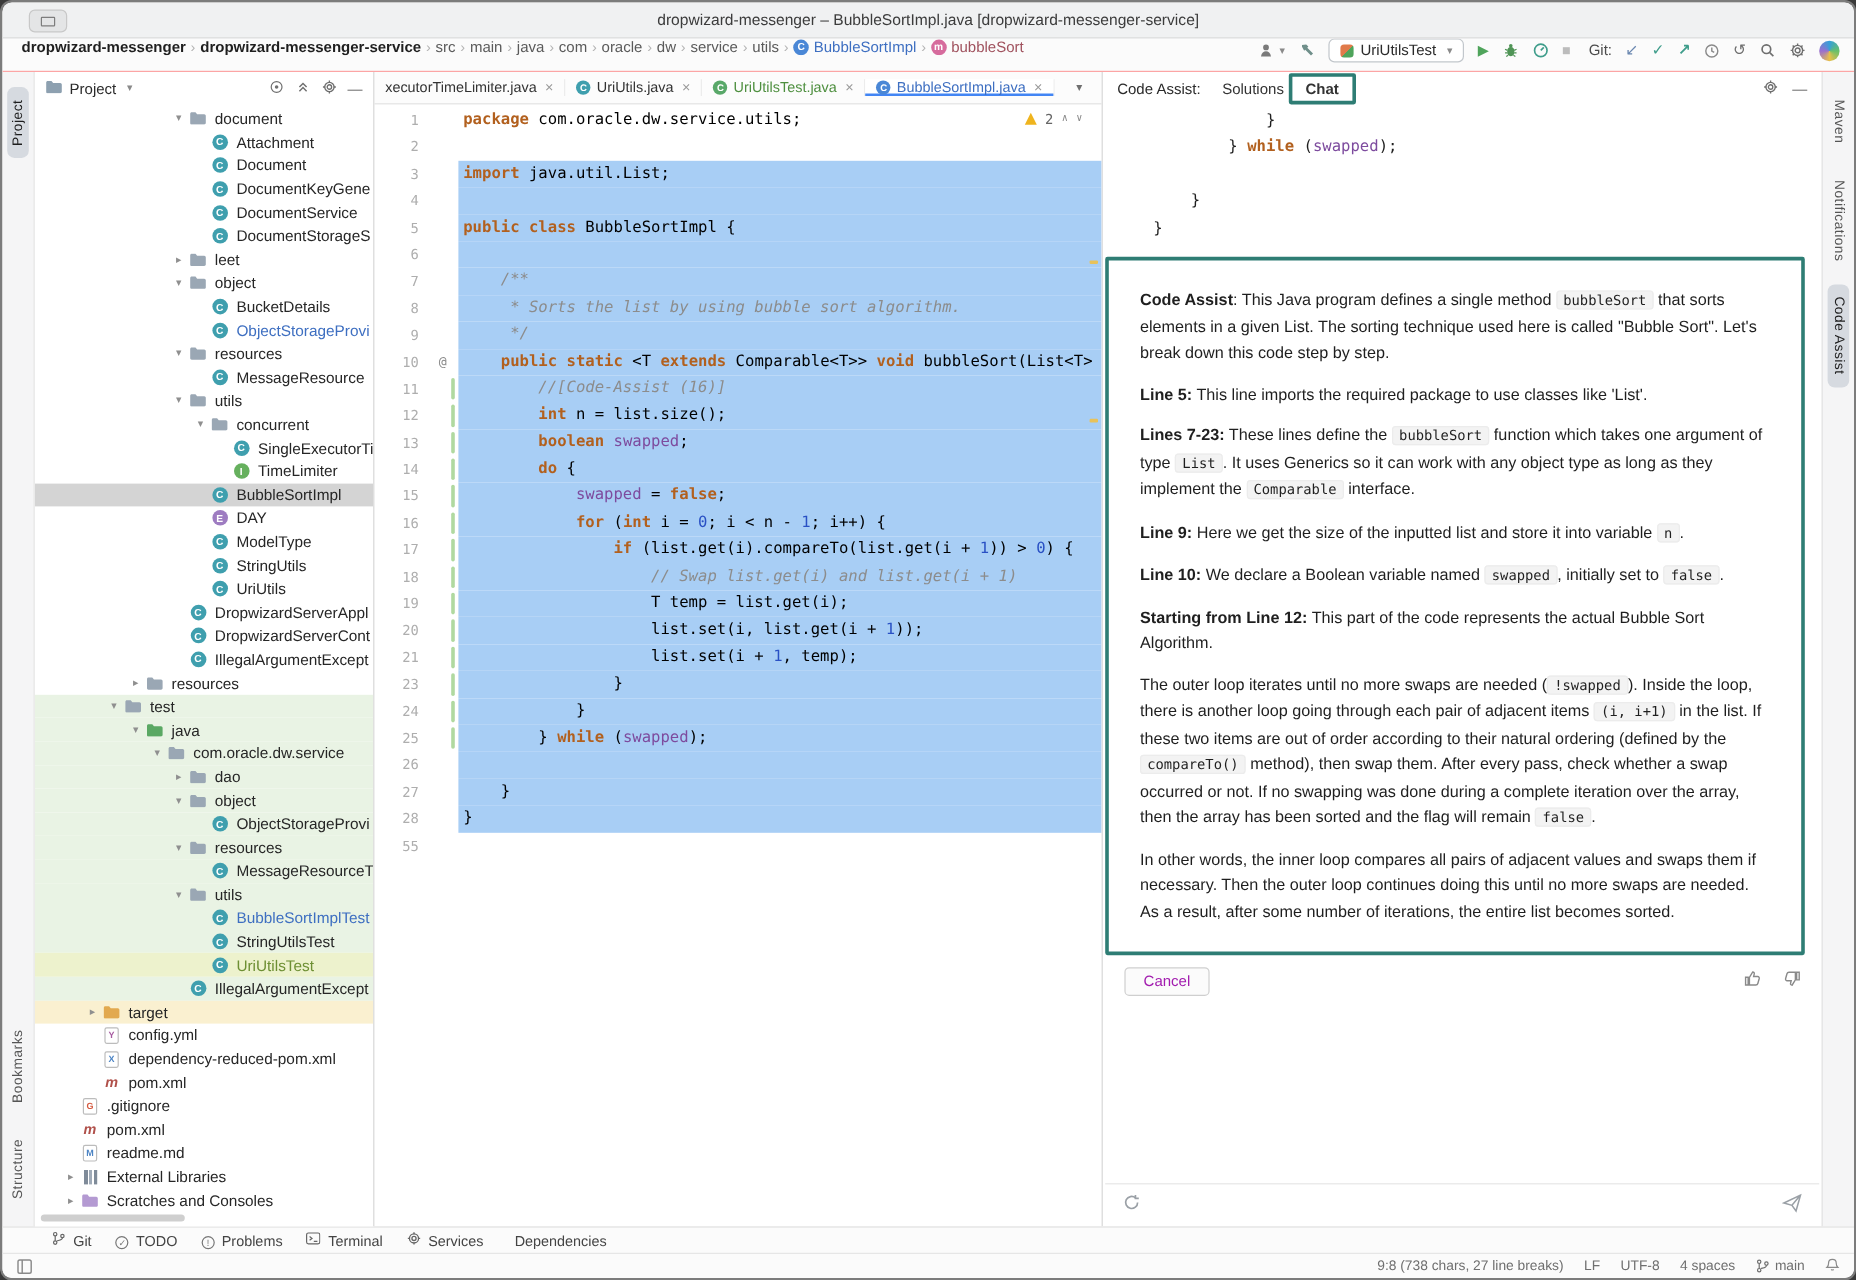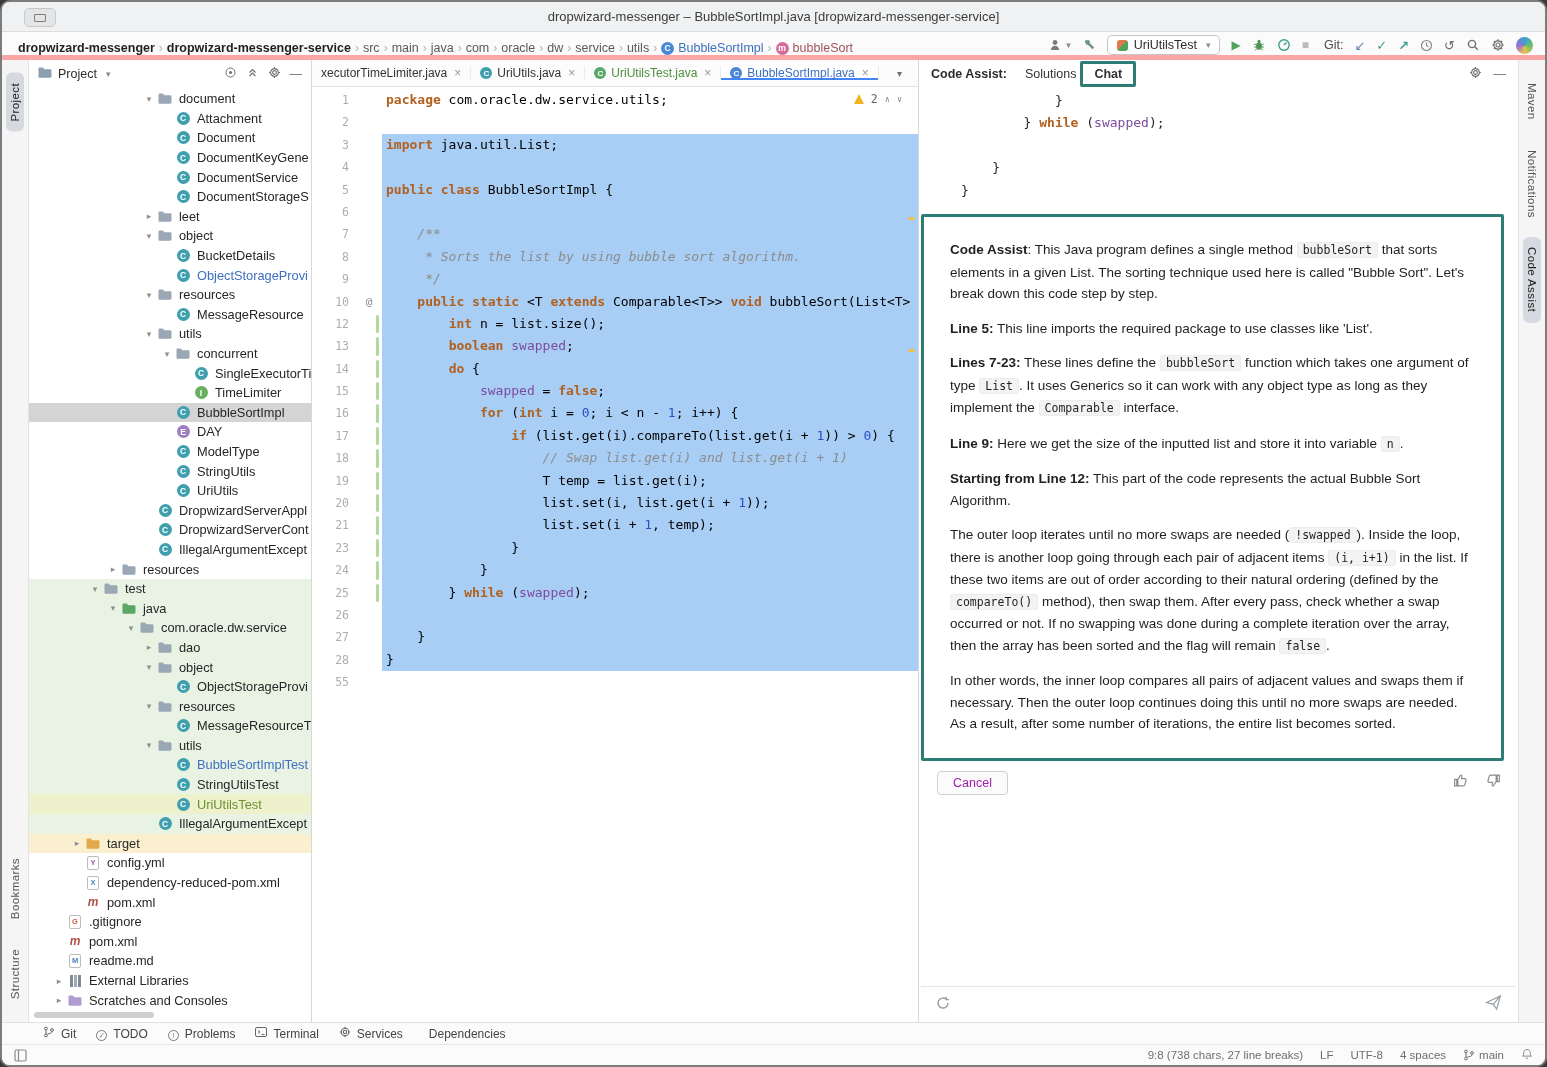--- a/index.html
+++ b/index.html
@@ -5,21 +5,21 @@
   * { box-sizing: border-box; margin: 0; padding: 0; }
   html,body { width:1547px; height:1067px; background:#3a3a3a; font-family:"Liberation Sans","DejaVu Sans",sans-serif; }
   .window { position:absolute; inset:0; border:2px solid #7c7c7c; border-radius:10px; overflow:hidden; background:#fff; display:flex; flex-direction:column; }
 
   
   .titlebar { height:30px; flex:none; background:#f0f1f2; border-bottom:1px solid #dcdcdc; display:flex; align-items:center; justify-content:center; position:relative; font-size:13px; color:#3c3c3c; }
   .title-widget { position:absolute; left:22px; top:6px; width:32px; height:19px; background:#e4e5e6; border:1px solid #c8c8c8; border-radius:5px; display:flex; align-items:center; justify-content:center; }
   .tw-screen { width:12px; height:8px; border:1.4px solid #7d7d7d; border-radius:1px; }
 
   
-  .toolbar { height:28px; flex:none; background:#fbfbfb; border-bottom:5px solid #fca5a5; display:flex; align-items:flex-end; padding:0 12px 0 16px; font-size:12.5px;gap:15px; }
+  .toolbar { height:28px; flex:none; background:#fbfbfb; border-bottom:1px solid #fca5a5; display:flex; align-items:flex-start; padding:0 12px 0 16px; font-size:12.5px;gap:15px; }
   .crumbs { display:flex; align-items:center; flex:1; min-width:0; overflow:hidden; white-space:nowrap; color:#5a5a5a; }
   .crumb { display:flex; align-items:center; gap:4px; }
   .crumb.bold { font-weight:bold; color:#1f1f1f; }
   .crumb.class { color:#3e6fc1; }
   .crumb.method { color:#a0525e; }
   .crumb-sep { color:#b4b4b4; margin:0 4px; font-size:12px; }
   .crumb-ic { width:13px; height:13px; border-radius:50%; color:#fff; font-size:8.5px; font-weight:bold; display:inline-flex; align-items:center; justify-content:center; }
   .ic-c { background:#4a87d6; }
   .ic-m { background:#d66b9d; }
   .tb-right { display:flex; align-items:center; gap:11px; flex:none; }
@@ -91,21 +91,21 @@
   .tok-num { color:#2950c4; }
   .tok-field { color:#7d4b9e; }
   .inspections { position:absolute; top:5px; right:16px; display:flex; gap:7px; align-items:center; font-size:11.5px; color:#666; }
   .warn-tri { width:0; height:0; border-left:5.5px solid transparent; border-right:5.5px solid transparent; border-bottom:10px solid #efb41e; }
   .insp-chev { font-size:8.5px; color:#8a8a8a; }
   .stripe-mark { position:absolute; right:3px; width:7px; height:3px; background:#e8c25a; border-radius:1px; }
 
   
   .assist-panel { width:600px; flex:none; border-left:1px solid #d8d8d8; display:flex; flex-direction:column; background:#fff; }
   .assist-header { height:27px; flex:none; display:flex; align-items:center; gap:14px; padding:0 12px; font-size:12.5px; color:#2b2b2b; }
-  .assist-title { font-weight:700; }
+  .assist-title { font-weight:400; }
   .assist-tab { padding:3px 4px; color:#333; }
   .assist-tab.hl { border:3px solid #2e7d74; border-radius:2px; padding:3px 11px; font-weight:600; }
   .ah-icons { margin-left:auto; display:flex; gap:12px; align-items:center; color:#6f6f6f; }
   .assist-body { flex:1; min-height:0; display:flex; flex-direction:column; }
   .code-tail { flex:none; font-family:"DejaVu Sans Mono",monospace; font-size:13px; line-height:22.4px; margin:3px 0 0 42px; color:#1f1f1f; white-space:pre; }
   .chat-box { flex:none; border:3px solid #2e7d74; border-radius:2px; margin:12px 14px 0 2px; padding:22px 26px 10px; font-size:13.5px; line-height:21.5px; color:#1f1f1f; }
   .chat-box p { margin:0 0 13px; }
   .chat-box code { font-family:"DejaVu Sans Mono",monospace; font-size:11.5px; background:#f3f3f3; border:1px solid #ececec; border-radius:3px; padding:0 5px; }
   .cancel-row { flex:none; display:flex; align-items:center; justify-content:space-between; margin:10px 16px 0 18px; }
   .cancel-btn { border:1px solid #cfcfcf; border-radius:4px; background:#fbfbfb; color:#a21caf; font-size:12.5px; padding:4px 15px; font-family:inherit; }
@@ -675,20 +675,21 @@
             <div class="code-row"><span class="lnum">1</span><span class="gmark"></span><span class="ctext"><span class="tok-kw">package</span> com.oracle.dw.service.utils;</span></div>
             <div class="code-row"><span class="lnum">2</span><span class="gmark"></span><span class="ctext"></span></div>
             <div class="code-row sel"><span class="lnum">3</span><span class="gmark"></span><span class="ctext"><span class="tok-kw">import</span> java.util.List;</span></div>
             <div class="code-row sel"><span class="lnum">4</span><span class="gmark"></span><span class="ctext"></span></div>
             <div class="code-row sel"><span class="lnum">5</span><span class="gmark"></span><span class="ctext"><span class="tok-kw">public</span> <span class="tok-kw">class</span> BubbleSortImpl {</span></div>
             <div class="code-row sel"><span class="lnum">6</span><span class="gmark"></span><span class="ctext"></span></div>
             <div class="code-row sel"><span class="lnum">7</span><span class="gmark"></span><span class="ctext"><span class="tok-cm">    /**</span></span></div>
             <div class="code-row sel"><span class="lnum">8</span><span class="gmark"></span><span class="ctext"><span class="tok-cm">     * Sorts the list by using bubble sort algorithm.</span></span></div>
             <div class="code-row sel"><span class="lnum">9</span><span class="gmark"></span><span class="ctext"><span class="tok-cm">     */</span></span></div>
             <div class="code-row sel"><span class="lnum">10</span><span class="gmark">@</span><span class="ctext">    <span class="tok-kw">public</span> <span class="tok-kw">static</span> &lt;T <span class="tok-kw">extends</span> Comparable&lt;T&gt;&gt; <span class="tok-kw">void</span> bubbleSort(List&lt;T&gt;</span></div>
+            <div class="code-row sel"><span class="lnum">11</span><span class="gmark"><span class="change"></span></span><span class="ctext"><span class="tok-cm">        //[Code-Assist (16)]</span></span></div>
             <div class="code-row sel"><span class="lnum">12</span><span class="gmark"><span class="change"></span></span><span class="ctext">        <span class="tok-kw">int</span> n = list.size();</span></div>
             <div class="code-row sel"><span class="lnum">13</span><span class="gmark"><span class="change"></span></span><span class="ctext">        <span class="tok-kw">boolean</span> <span class="tok-field">swapped</span>;</span></div>
             <div class="code-row sel"><span class="lnum">14</span><span class="gmark"><span class="change"></span></span><span class="ctext">        <span class="tok-kw">do</span> {</span></div>
             <div class="code-row sel"><span class="lnum">15</span><span class="gmark"><span class="change"></span></span><span class="ctext">            <span class="tok-field">swapped</span> = <span class="tok-kw">false</span>;</span></div>
             <div class="code-row sel"><span class="lnum">16</span><span class="gmark"><span class="change"></span></span><span class="ctext">            <span class="tok-kw">for</span> (<span class="tok-kw">int</span> i = <span class="tok-num">0</span>; i &lt; n - <span class="tok-num">1</span>; i++) {</span></div>
             <div class="code-row sel"><span class="lnum">17</span><span class="gmark"><span class="change"></span></span><span class="ctext">                <span class="tok-kw">if</span> (list.get(i).compareTo(list.get(i + <span class="tok-num">1</span>)) &gt; <span class="tok-num">0</span>) {</span></div>
             <div class="code-row sel"><span class="lnum">18</span><span class="gmark"><span class="change"></span></span><span class="ctext"><span class="tok-cm">                    // Swap list.get(i) and list.get(i + 1)</span></span></div>
             <div class="code-row sel"><span class="lnum">19</span><span class="gmark"><span class="change"></span></span><span class="ctext">                    T temp = list.get(i);</span></div>
             <div class="code-row sel"><span class="lnum">20</span><span class="gmark"><span class="change"></span></span><span class="ctext">                    list.set(i, list.get(i + <span class="tok-num">1</span>));</span></div>
             <div class="code-row sel"><span class="lnum">21</span><span class="gmark"><span class="change"></span></span><span class="ctext">                    list.set(i + <span class="tok-num">1</span>, temp);</span></div>
@@ -731,20 +732,21 @@
         <pre class="code-tail" id="code-tail">            }
         } <span class="tok-kw">while</span> (<span class="tok-field">swapped</span>);
 
     }
 }</pre>
         <div class="chat-box" id="chat-box">
             <p><b>Code Assist</b>: This Java program defines a single method <code>bubbleSort</code> that sorts elements in a given List. The sorting technique used here is called "Bubble Sort". Let's break down this code step by step.</p>
             <p><b>Line 5:</b> This line imports the required package to use classes like 'List'.</p>
             <p><b>Lines 7-23:</b> These lines define the <code>bubbleSort</code> function which takes one argument of type <code>List</code>. It uses Generics so it can work with any object type as long as they implement the <code>Comparable</code> interface.</p>
             <p><b>Line 9:</b> Here we get the size of the inputted list and store it into variable <code>n</code>.</p>
+            <p><b>Line 10:</b> We declare a Boolean variable named <code>swapped</code>, initially set to <code>false</code>.</p>
             <p><b>Starting from Line 12:</b> This part of the code represents the actual Bubble Sort Algorithm.</p>
             <p>The outer loop iterates until no more swaps are needed (<code>!swapped</code>). Inside the loop, there is another loop going through each pair of adjacent items <code>(i, i+1)</code> in the list. If these two items are out of order according to their natural ordering (defined by the <code>compareTo()</code> method), then swap them. After every pass, check whether a swap occurred or not. If no swapping was done during a complete iteration over the array, then the array has been sorted and the flag will remain <code>false</code>.</p>
             <p>In other words, the inner loop compares all pairs of adjacent values and swaps them if necessary. Then the outer loop continues doing this until no more swaps are needed. As a result, after some number of iterations, the entire list becomes sorted.</p>
           </div>
         <div class="cancel-row">
           <button class="cancel-btn">Cancel</button>
           <span class="feedback">
             <span><svg width="17" height="17" viewBox="0 0 16 16">
                   <path d="M2.5 7h2v6h-2zM5.5 13V7l2.6-4.2c.8 0 1.4.7 1.2 1.5L8.8 6.3H12c.8 0 1.4.8 1.2 1.6l-1.1 3.9c-.2.7-.8 1.2-1.6 1.2z" fill="none" stroke="#8a8a8a" stroke-width="1.1"></path>
                 </svg></span>

